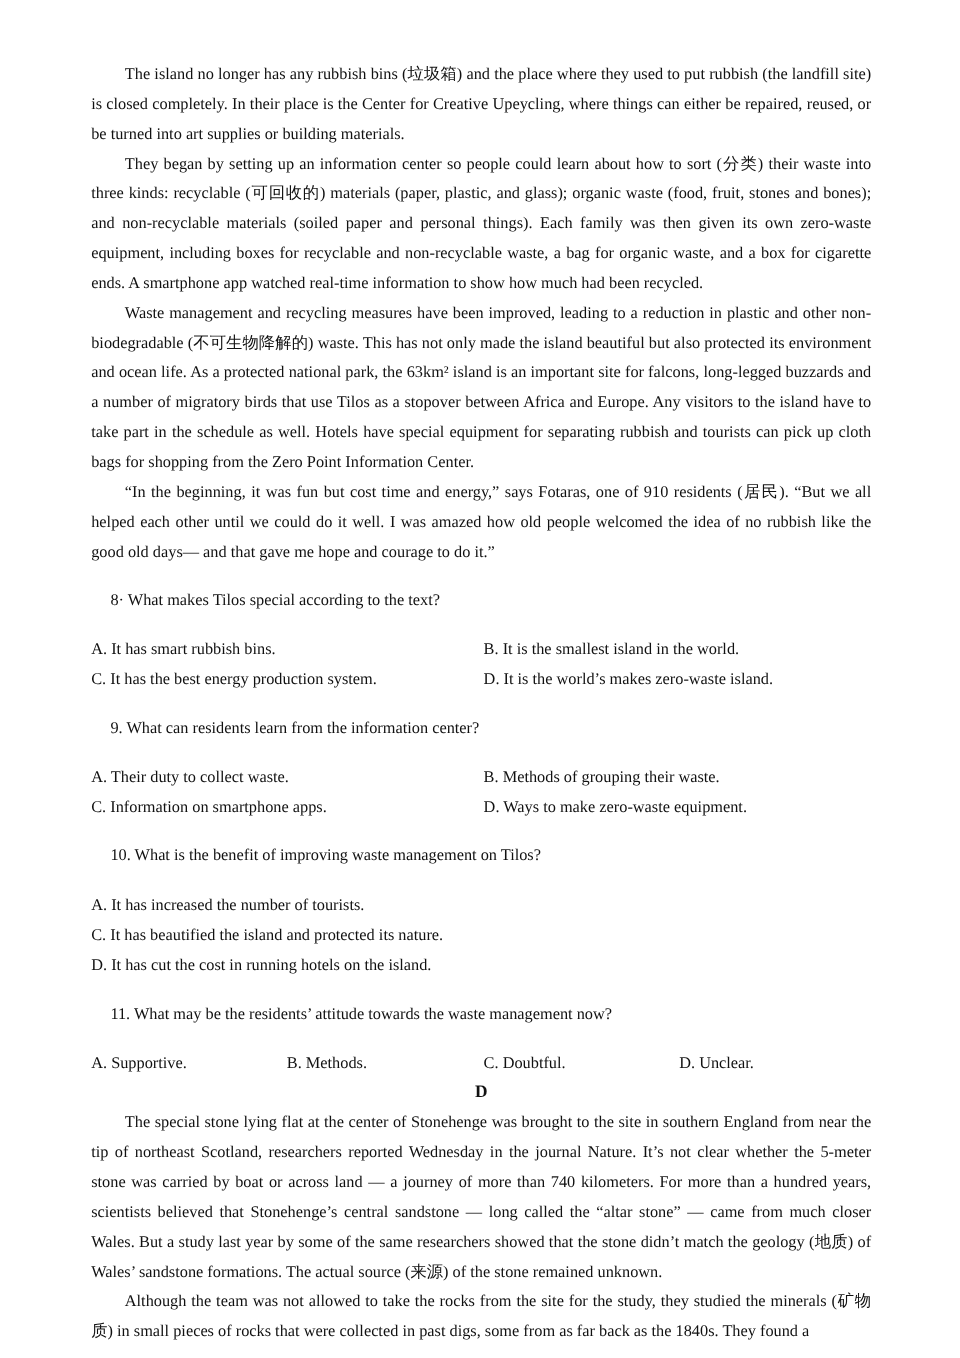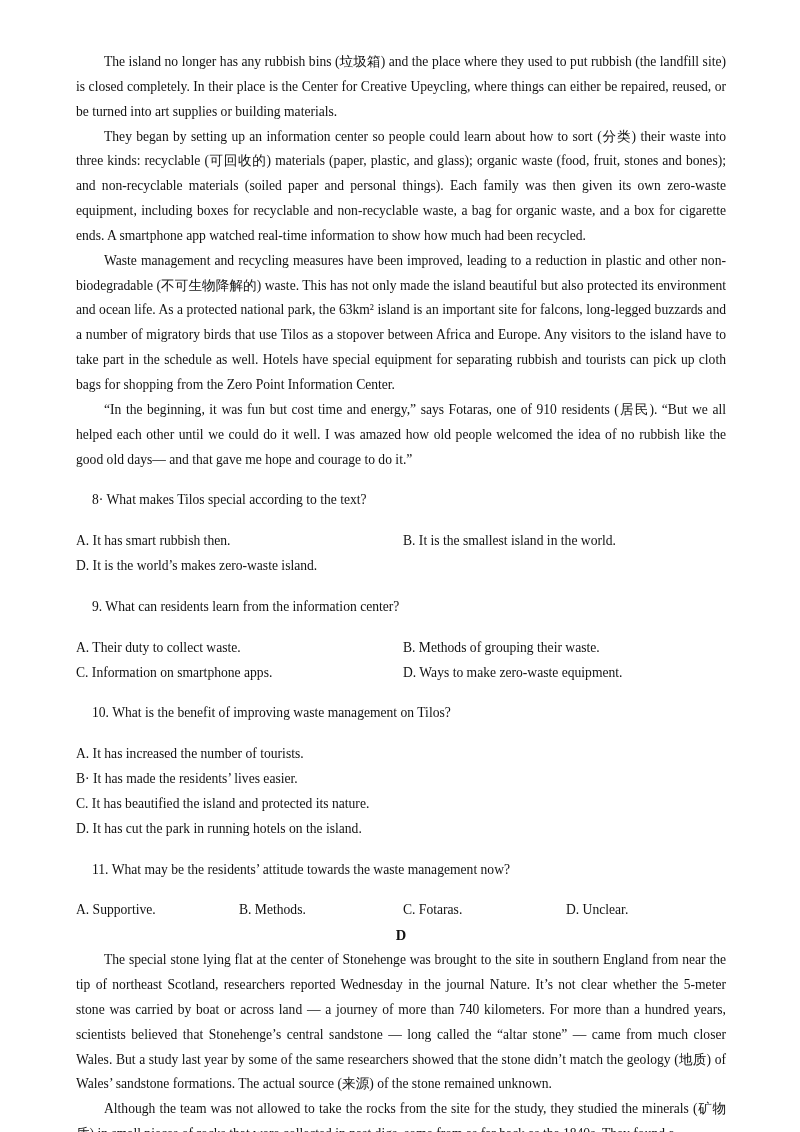--- a/index.html
+++ b/index.html
@@ -25,52 +25,52 @@
   <section>
     <p class="para">The island no longer has any rubbish bins (垃圾箱) and the place where they used to put rubbish (the landfill site) is closed completely. In their place is the Center for Creative Upeycling, where things can either be repaired, reused, or be turned into art supplies or building materials.</p>
     <p class="para">They began by setting up an information center so people could learn about how to sort (分类) their waste into three kinds: recyclable (可回收的) materials (paper, plastic, and glass); organic waste (food, fruit, stones and bones); and non-recyclable materials (soiled paper and personal things). Each family was then given its own zero-waste equipment, including boxes for recyclable and non-recyclable waste, a bag for organic waste, and a box for cigarette ends. A smartphone app watched real-time information to show how much had been recycled.</p>
     <p class="para">Waste management and recycling measures have been improved, leading to a reduction in plastic and other non-biodegradable (不可生物降解的) waste. This has not only made the island beautiful but also protected its environment and ocean life. As a protected national park, the 63km² island is an important site for falcons, long-legged buzzards and a number of migratory birds that use Tilos as a stopover between Africa and Europe. Any visitors to the island have to take part in the schedule as well. Hotels have special equipment for separating rubbish and tourists can pick up cloth bags for shopping from the Zero Point Information Center.</p>
     <p class="para">“In the beginning, it was fun but cost time and energy,” says Fotaras, one of 910 residents (居民). “But we all helped each other until we could do it well. I was amazed how old people welcomed the idea of no rubbish like the good old days— and that gave me hope and courage to do it.”</p>
   </section>
 
   <section>
     <p class="q">8· What makes Tilos special according to the text?</p>
     <div class="opts2">
-      <p class="opt">A. It has smart rubbish then.</p>
+      <p class="opt">A. It has smart rubbish bins.</p>
       <p class="opt">B. It is the smallest island in the world.</p>
+      <p class="opt">C. It has the best energy production system.</p>
       <p class="opt">D. It is the world’s makes zero-waste island.</p>
     </div>
   </section>
 
   <section>
     <p class="q">9. What can residents learn from the information center?</p>
     <div class="opts2">
       <p class="opt">A. Their duty to collect waste.</p>
       <p class="opt">B. Methods of grouping their waste.</p>
       <p class="opt">C. Information on smartphone apps.</p>
       <p class="opt">D. Ways to make zero-waste equipment.</p>
     </div>
   </section>
 
   <section>
     <p class="q">10. What is the benefit of improving waste management on Tilos?</p>
     <div class="opts1">
       <p class="opt">A. It has increased the number of tourists.</p>
-      <p class="opt">B· It has made the residents’ lives easier.</p>
       <p class="opt">C. It has beautified the island and protected its nature.</p>
-      <p class="opt">D. It has cut the park in running hotels on the island.</p>
+      <p class="opt">D. It has cut the cost in running hotels on the island.</p>
     </div>
   </section>
 
   <section>
     <p class="q">11. What may be the residents’ attitude towards the waste management now?</p>
     <div class="opts4">
       <p class="opt">A. Supportive.</p>
       <p class="opt">B. Methods.</p>
-      <p class="opt">C. Fotaras.</p>
+      <p class="opt">C. Doubtful.</p>
       <p class="opt">D. Unclear.</p>
     </div>
   </section>
 
   <section>
     <p class="heading">D</p>
     <p class="para">The special stone lying flat at the center of Stonehenge was brought to the site in southern England from near the tip of northeast Scotland, researchers reported Wednesday in the journal Nature. It’s not clear whether the 5-meter stone was carried by boat or across land — a journey of more than 740 kilometers. For more than a hundred years, scientists believed that Stonehenge’s central sandstone — long called the “altar stone” — came from much closer Wales. But a study last year by some of the same researchers showed that the stone didn’t match the geology (地质) of Wales’ sandstone formations. The actual source (来源) of the stone remained unknown.</p>
     <p class="para">Although the team was not allowed to take the rocks from the site for the study, they studied the minerals (矿物质) in small pieces of rocks that were collected in past digs, some from as far back as the 1840s. They found a</p>
   </section>
 

